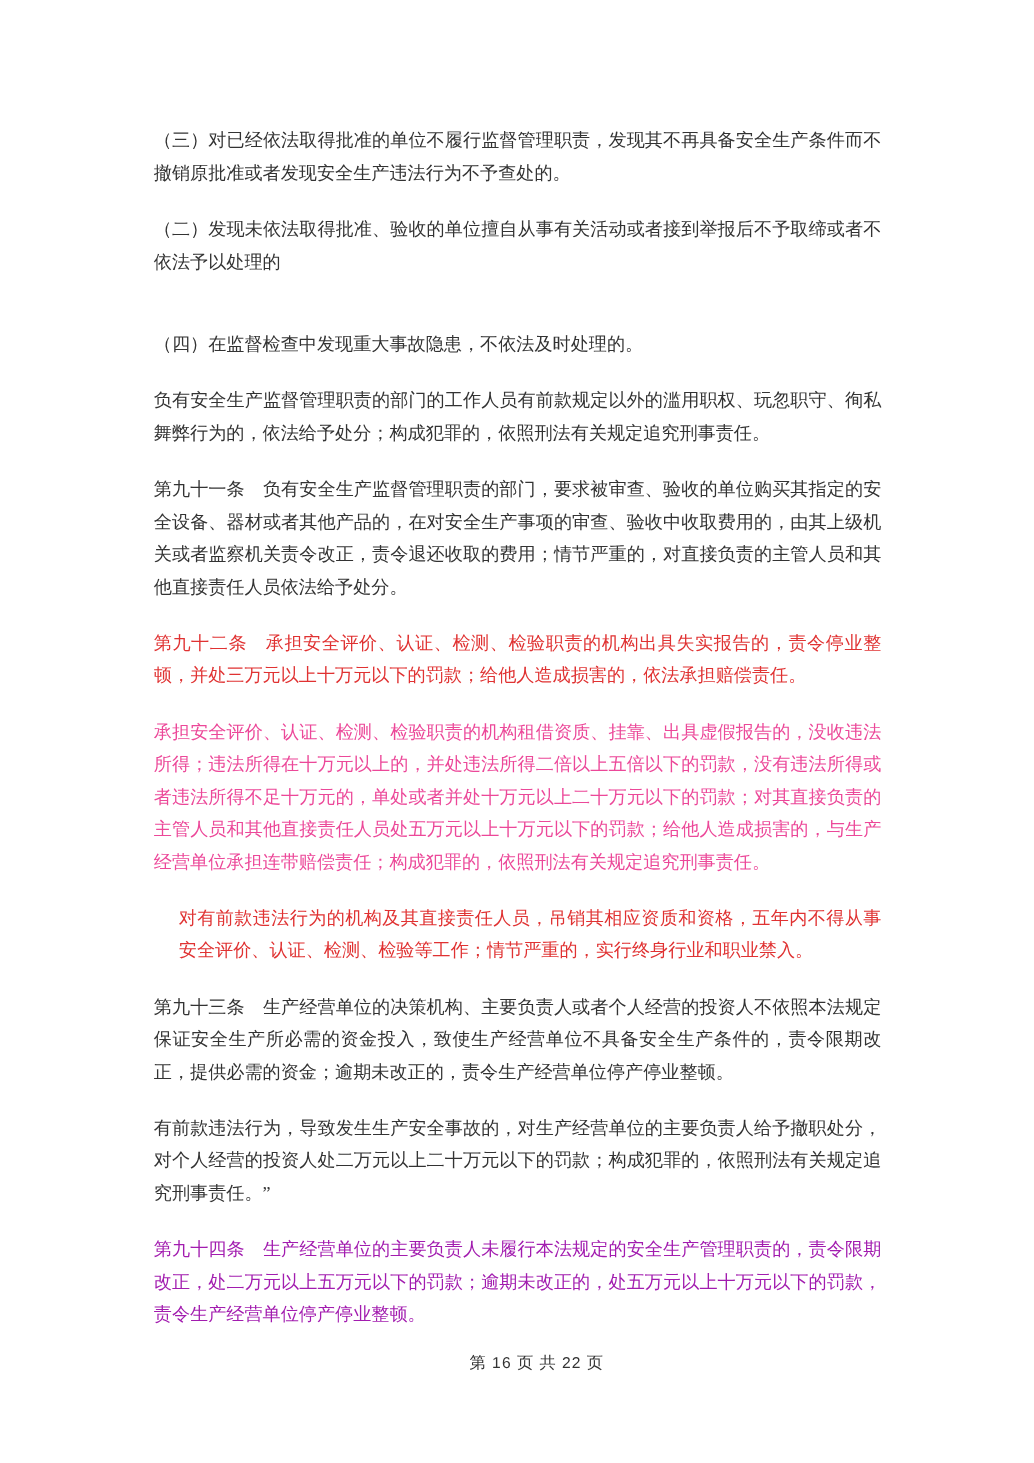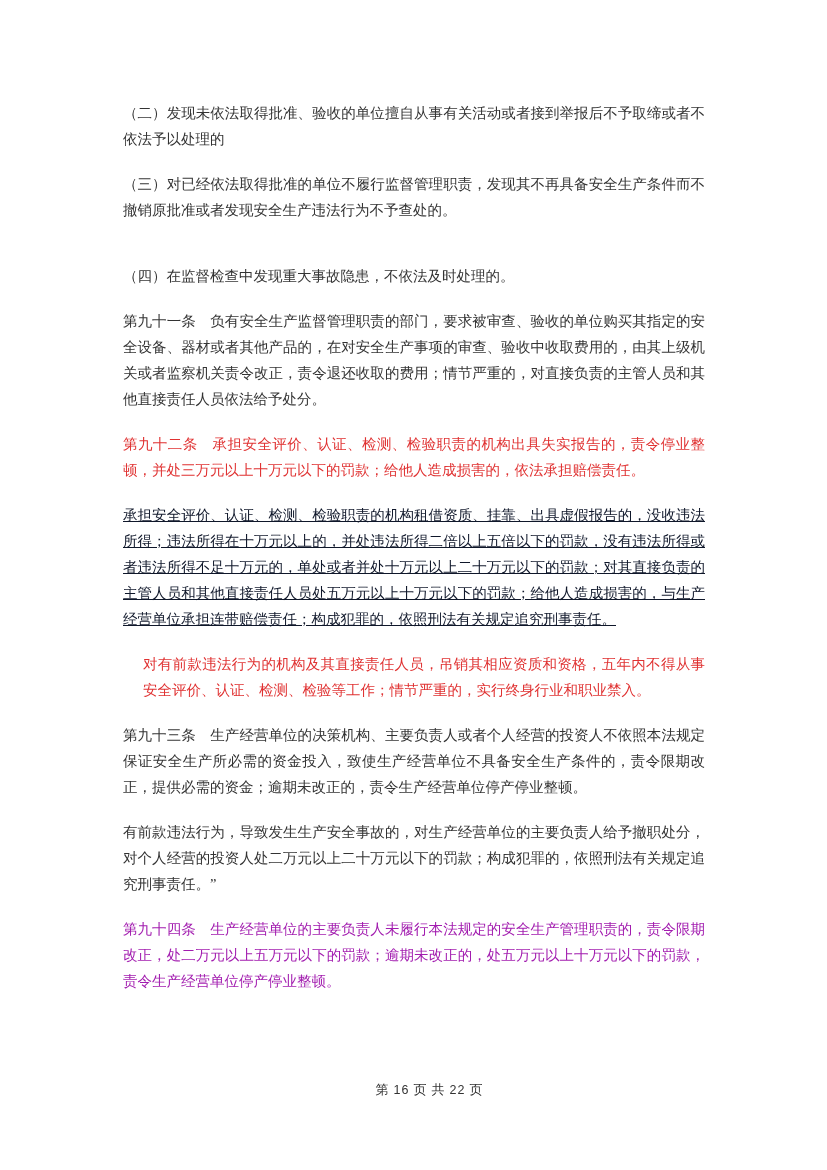--- a/index.html
+++ b/index.html
@@ -51,32 +51,33 @@
   .footer .word {
     padding: 0 2px;
   }
 </style>
 </head>
 <body>
 
 <div class="page">
 
   <div class="content">
+    <div class="para" style="color: rgb(51, 51, 51);">（三）对已经依法取得批准的单位不履行监督管理职责，发现其不再具备安全生产条件而不撤销原批准或者发现安全生产违法行为不予查处的。</div>
+
     <div class="para" style="color: rgb(51, 51, 51);">（二）发现未依法取得批准、验收的单位擅自从事有关活动或者接到举报后不予取缔或者不依法予以处理的</div>
-
-    <div class="para" style="color: rgb(51, 51, 51);">（三）对已经依法取得批准的单位不履行监督管理职责，发现其不再具备安全生产条件而不撤销原批准或者发现安全生产违法行为不予查处的。</div>
 
     <div class="para" style="color: rgb(51, 51, 51); margin-top: 40px;">（四）在监督检查中发现重大事故隐患，不依法及时处理的。</div>
 
+    <div class="para" style="color: rgb(51, 51, 51);">负有安全生产监督管理职责的部门的工作人员有前款规定以外的滥用职权、玩忽职守、徇私舞弊行为的，依法给予处分；构成犯罪的，依照刑法有关规定追究刑事责任。</div>
 
     <div class="para" style="color: rgb(51, 51, 51);">第九十一条　负有安全生产监督管理职责的部门，要求被审查、验收的单位购买其指定的安全设备、器材或者其他产品的，在对安全生产事项的审查、验收中收取费用的，由其上级机关或者监察机关责令改正，责令退还收取的费用；情节严重的，对直接负责的主管人员和其他直接责任人员依法给予处分。</div>
 
     <div class="para" style="color: rgb(224, 50, 50);">第九十二条　承担安全评价、认证、检测、检验职责的机构出具失实报告的，责令停业整顿，并处三万元以上十万元以下的罚款；给他人造成损害的，依法承担赔偿责任。</div>
 
-    <div class="para" style="color: #0f172a; text-decoration: underline;">承担安全评价、认证、检测、检验职责的机构租借资质、挂靠、出具虚假报告的，没收违法所得；违法所得在十万元以上的，并处违法所得二倍以上五倍以下的罚款，没有违法所得或者违法所得不足十万元的，单处或者并处十万元以上二十万元以下的罚款；对其直接负责的主管人员和其他直接责任人员处五万元以上十万元以下的罚款；给他人造成损害的，与生产经营单位承担连带赔偿责任；构成犯罪的，依照刑法有关规定追究刑事责任。</div>
+    <div class="para" style="color: #ec4899;">承担安全评价、认证、检测、检验职责的机构租借资质、挂靠、出具虚假报告的，没收违法所得；违法所得在十万元以上的，并处违法所得二倍以上五倍以下的罚款，没有违法所得或者违法所得不足十万元的，单处或者并处十万元以上二十万元以下的罚款；对其直接负责的主管人员和其他直接责任人员处五万元以上十万元以下的罚款；给他人造成损害的，与生产经营单位承担连带赔偿责任；构成犯罪的，依照刑法有关规定追究刑事责任。</div>
 
     <div class="para" style="color: rgb(224, 50, 50); margin-left: 20px;">对有前款违法行为的机构及其直接责任人员，吊销其相应资质和资格，五年内不得从事安全评价、认证、检测、检验等工作；情节严重的，实行终身行业和职业禁入。</div>
 
     <div class="para" style="color: rgb(51, 51, 51);">第九十三条　生产经营单位的决策机构、主要负责人或者个人经营的投资人不依照本法规定保证安全生产所必需的资金投入，致使生产经营单位不具备安全生产条件的，责令限期改正，提供必需的资金；逾期未改正的，责令生产经营单位停产停业整顿。</div>
 
     <div class="para" style="color: rgb(51, 51, 51);">有前款违法行为，导致发生生产安全事故的，对生产经营单位的主要负责人给予撤职处分，对个人经营的投资人处二万元以上二十万元以下的罚款；构成犯罪的，依照刑法有关规定追究刑事责任。”</div>
 
     <div class="para" style="color: #a21caf;">第九十四条　生产经营单位的主要负责人未履行本法规定的安全生产管理职责的，责令限期改正，处二万元以上五万元以下的罚款；逾期未改正的，处五万元以上十万元以下的罚款，责令生产经营单位停产停业整顿。</div>
   </div>
 

